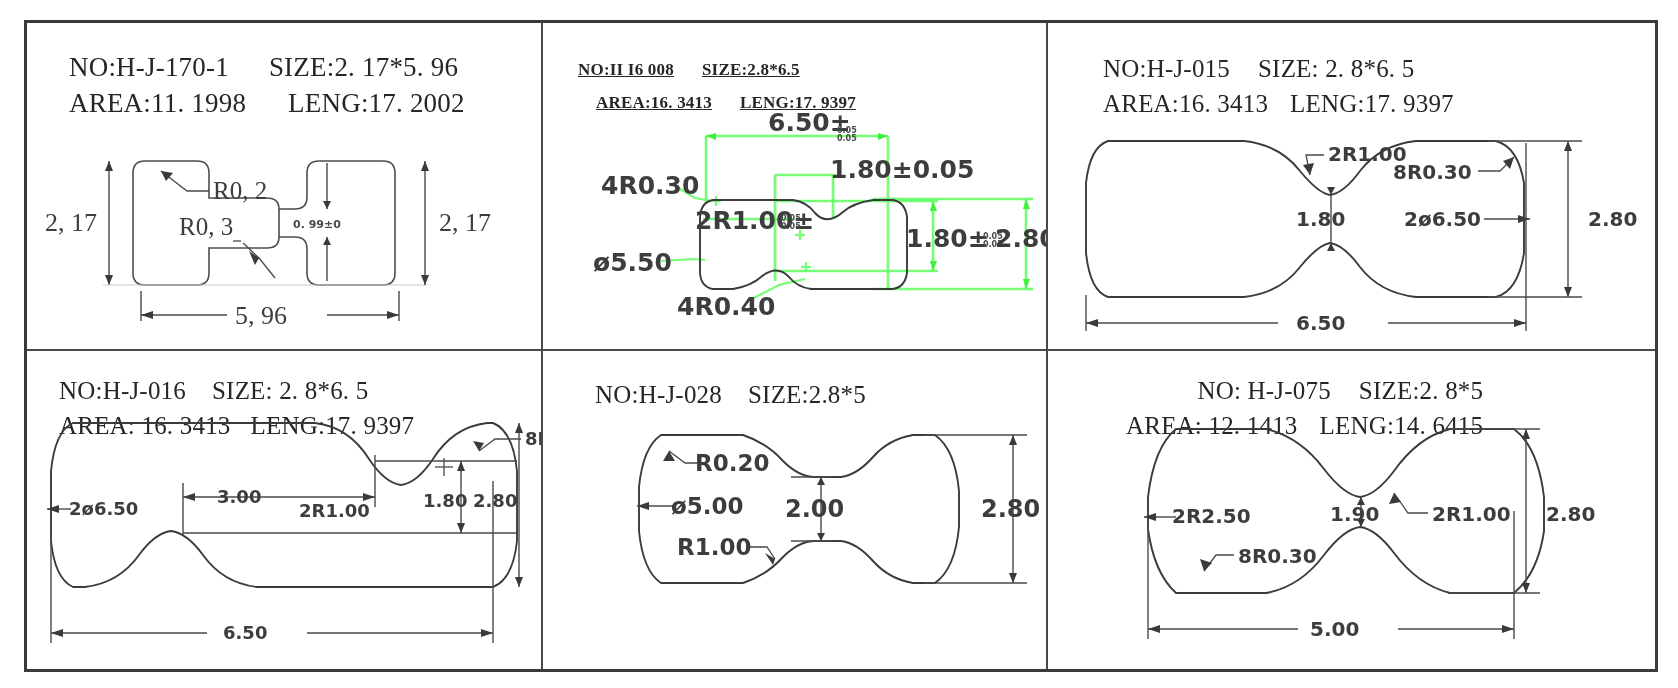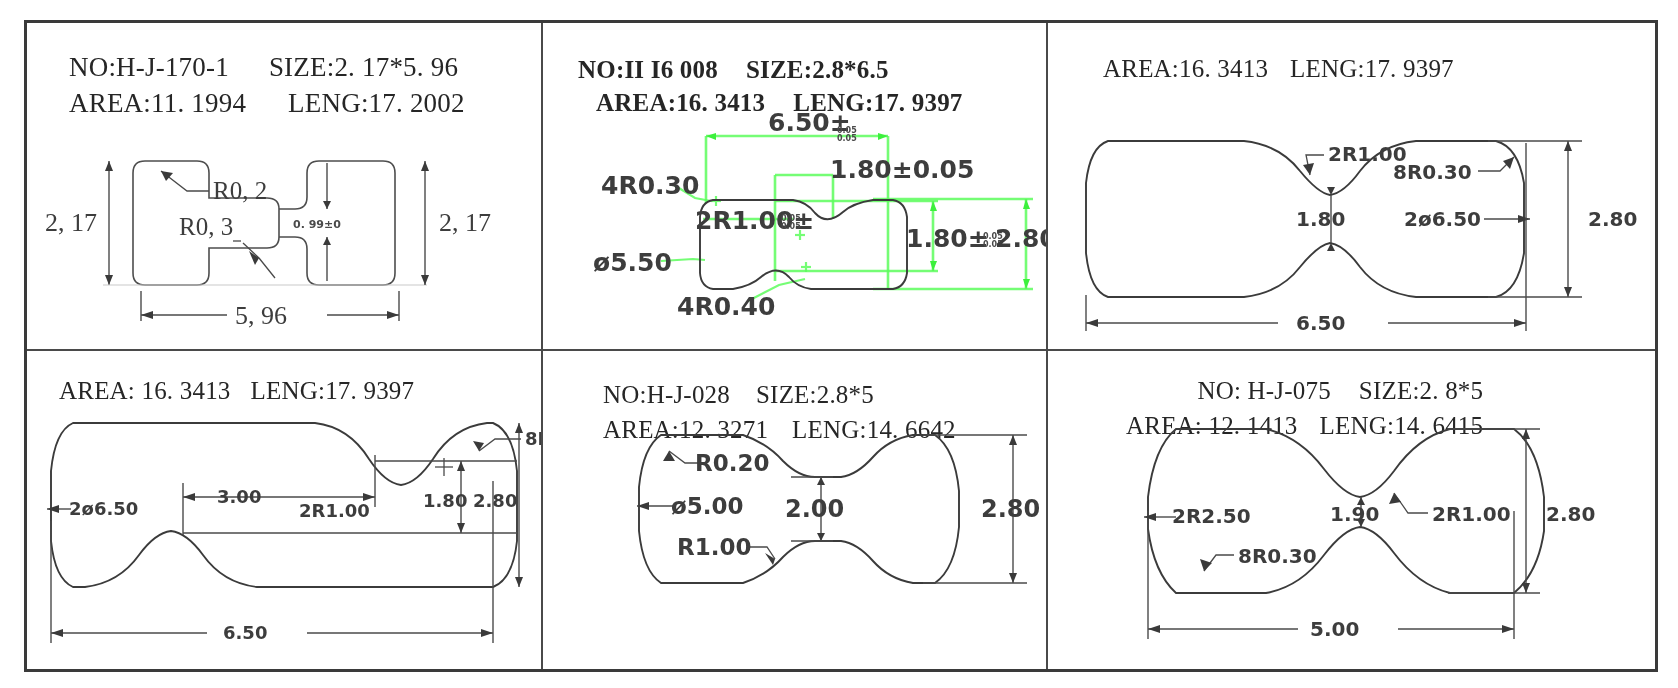--- a/index.html
+++ b/index.html
@@ -55,21 +55,21 @@
 </style>
 </head>
 <body>
 
 <div id="sheet">
   <div class="grid">
 
     <div class="cell bdr-r bdr-b">
       <div class="hdr" style="left:42px;top:26px;font-size:27px;line-height:36px;">
         <span class="ln"><span>NO:H-J-170-1</span><span style="display:inline-block;width:40px;"></span><span>SIZE:2. 17*5. 96</span></span>
-        <span class="ln"><span>AREA:11. 1994</span><span style="display:inline-block;width:42px;"></span><span>LENG:17. 2002</span></span>
+        <span class="ln"><span>AREA:11. 1998</span><span style="display:inline-block;width:42px;"></span><span>LENG:17. 2002</span></span>
       </div>
 
       <svg width="516" height="328">
 
         <path class="part" d="
           M 118 138
           L 170 138 Q 182 138 182 150
           L 182 175 L 240 175
           Q 252 175 252 186
           L 252 214 Q 252 225 240 225
@@ -116,21 +116,21 @@
         <text class="lblsrf" x="18" y="208" font-size="26">2, 17</text>
         <text class="lblsrf" x="412" y="208" font-size="26">2, 17</text>
         <text class="lblsrf" x="208" y="301" font-size="26">5, 96</text>
         <text class="lblsrf" x="186" y="176" font-size="25">R0, 2</text>
         <text class="lblsrf" x="152" y="212" font-size="25">R0, 3</text>
         <text class="tol" x="266" y="205" font-size="11">0. 99±0</text>
       </svg>
     </div>
 
     <div class="cell bdr-r bdr-b">
-      <div class="hdr" style="left:35px;top:30px;font-size:25px;line-height:33px;font-weight:700;">
+      <div class="hdr" style="left:35px;top:30px;font-size:17px;line-height:33px;font-weight:700;text-decoration:underline;">
         <span class="ln"><span>NO:II I6 008</span><span style="display:inline-block;width:28px;"></span><span>SIZE:2.8*6.5</span></span>
         <span class="ln" style="padding-left:18px;"><span>AREA:16. 3413</span><span style="display:inline-block;width:28px;"></span><span>LENG:17. 9397</span></span>
       </div>
 
       <svg width="505" height="328">
 
         <line class="dimg" x1="163" y1="113" x2="345" y2="113"></line>
         <line class="dimg" x1="163" y1="113" x2="163" y2="180"></line>
         <line class="dimg" x1="345" y1="113" x2="345" y2="265"></line>
         <polygon class="tipg" points="163,113 173,110 173,117"></polygon>
@@ -196,20 +196,21 @@
         <text class="lblbig" x="134" y="292" font-size="25">4R0.40</text>
         <text class="lblbig" x="363" y="224" font-size="25">1.80±</text>
         <text class="tol" x="440" y="216" font-size="8">0.05</text>
         <text class="tol" x="440" y="224" font-size="8">0.05</text>
         <text class="lblbig" x="452" y="224" font-size="25">2.80±</text>
       </svg>
     </div>
 
     <div class="cell bdr-b">
       <div class="hdr" style="left:55px;top:28px;font-size:25px;line-height:35px;">
+        <span class="ln"><span>NO:H-J-015</span><span style="display:inline-block;width:28px;"></span><span>SIZE:  2. 8*6. 5</span></span>
         <span class="ln"><span>AREA:16. 3413</span><span style="display:inline-block;width:22px;"></span><span>LENG:17. 9397</span></span>
       </div>
 
       <svg width="613" height="328">
 
         <path class="part2" d="
           M 60 118
           L 196 118
           Q 232 122 252 148
           Q 270 170 282 172
@@ -258,20 +259,21 @@
         <text class="lbl" x="345" y="156" font-size="20">8R0.30</text>
         <text class="lbl" x="248" y="203" font-size="20">1.80</text>
         <text class="lbl" x="356" y="203" font-size="20">2ø6.50</text>
         <text class="lbl" x="540" y="203" font-size="20">2.80</text>
         <text class="lbl" x="248" y="307" font-size="20">6.50</text>
       </svg>
     </div>
 
     <div class="cell bdr-r">
       <div class="hdr" style="left:32px;top:22px;font-size:25px;line-height:35px;">
+        <span class="ln"><span>NO:H-J-016</span><span style="display:inline-block;width:26px;"></span><span>SIZE:  2. 8*6. 5</span></span>
         <span class="ln"><span>AREA: 16. 3413</span><span style="display:inline-block;width:20px;"></span><span>LENG:17. 9397</span></span>
       </div>
 
       <svg width="516" height="324">
 
         <path class="part2" d="
           M 58 72
           L 288 72
           Q 322 76 342 108
           Q 358 132 374 134
@@ -330,23 +332,22 @@
         <text class="lbl" x="272" y="166" font-size="18">2R1.00</text>
         <text class="lbl" x="42" y="164" font-size="18">2ø6.50</text>
         <text class="lbl" x="190" y="152" font-size="18">3.00</text>
         <text class="lbl" x="396" y="156" font-size="18">1.80</text>
         <text class="lbl" x="446" y="156" font-size="18">2.80</text>
         <text class="lbl" x="196" y="288" font-size="18">6.50</text>
       </svg>
     </div>
 
     <div class="cell bdr-r">
-      <div class="hdr" style="left:60px;top:26px;font-size:25px;line-height:35px;">
+      <div class="hdr" style="left:52px;top:26px;font-size:25px;line-height:35px;">
         <span class="ln"><span>NO:H-J-028</span><span style="display:inline-block;width:26px;"></span><span>SIZE:2.8*5</span></span>
-        <span class="ln"><span>AREA:12. 3271</span><span style="display:inline-block;width:24px;"></span><span>LENG:14. 6642</span></span>
       </div>
 
       <svg width="505" height="324">
 
         <path class="part2" d="
           M 118 84
           L 200 84
           Q 224 92 240 110
           Q 256 126 272 126
           L 298 126

